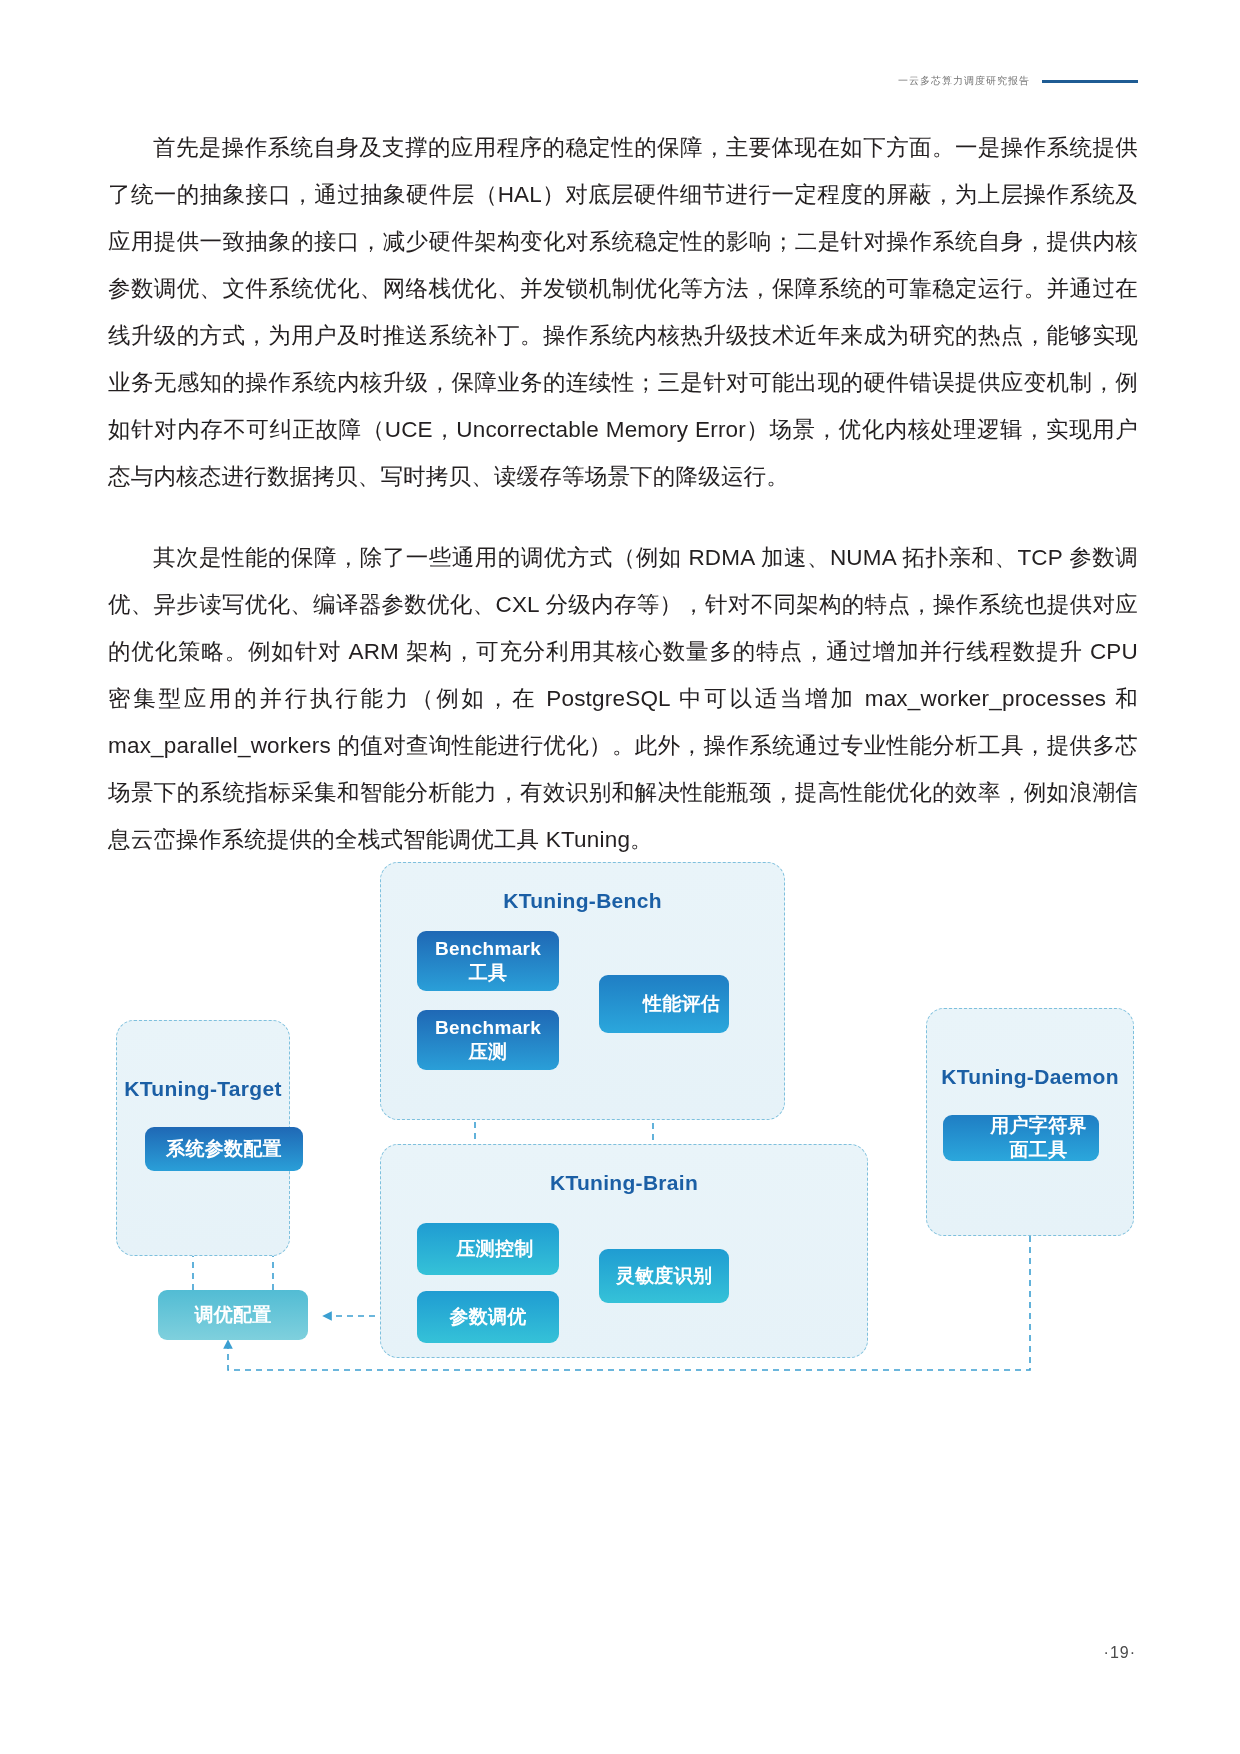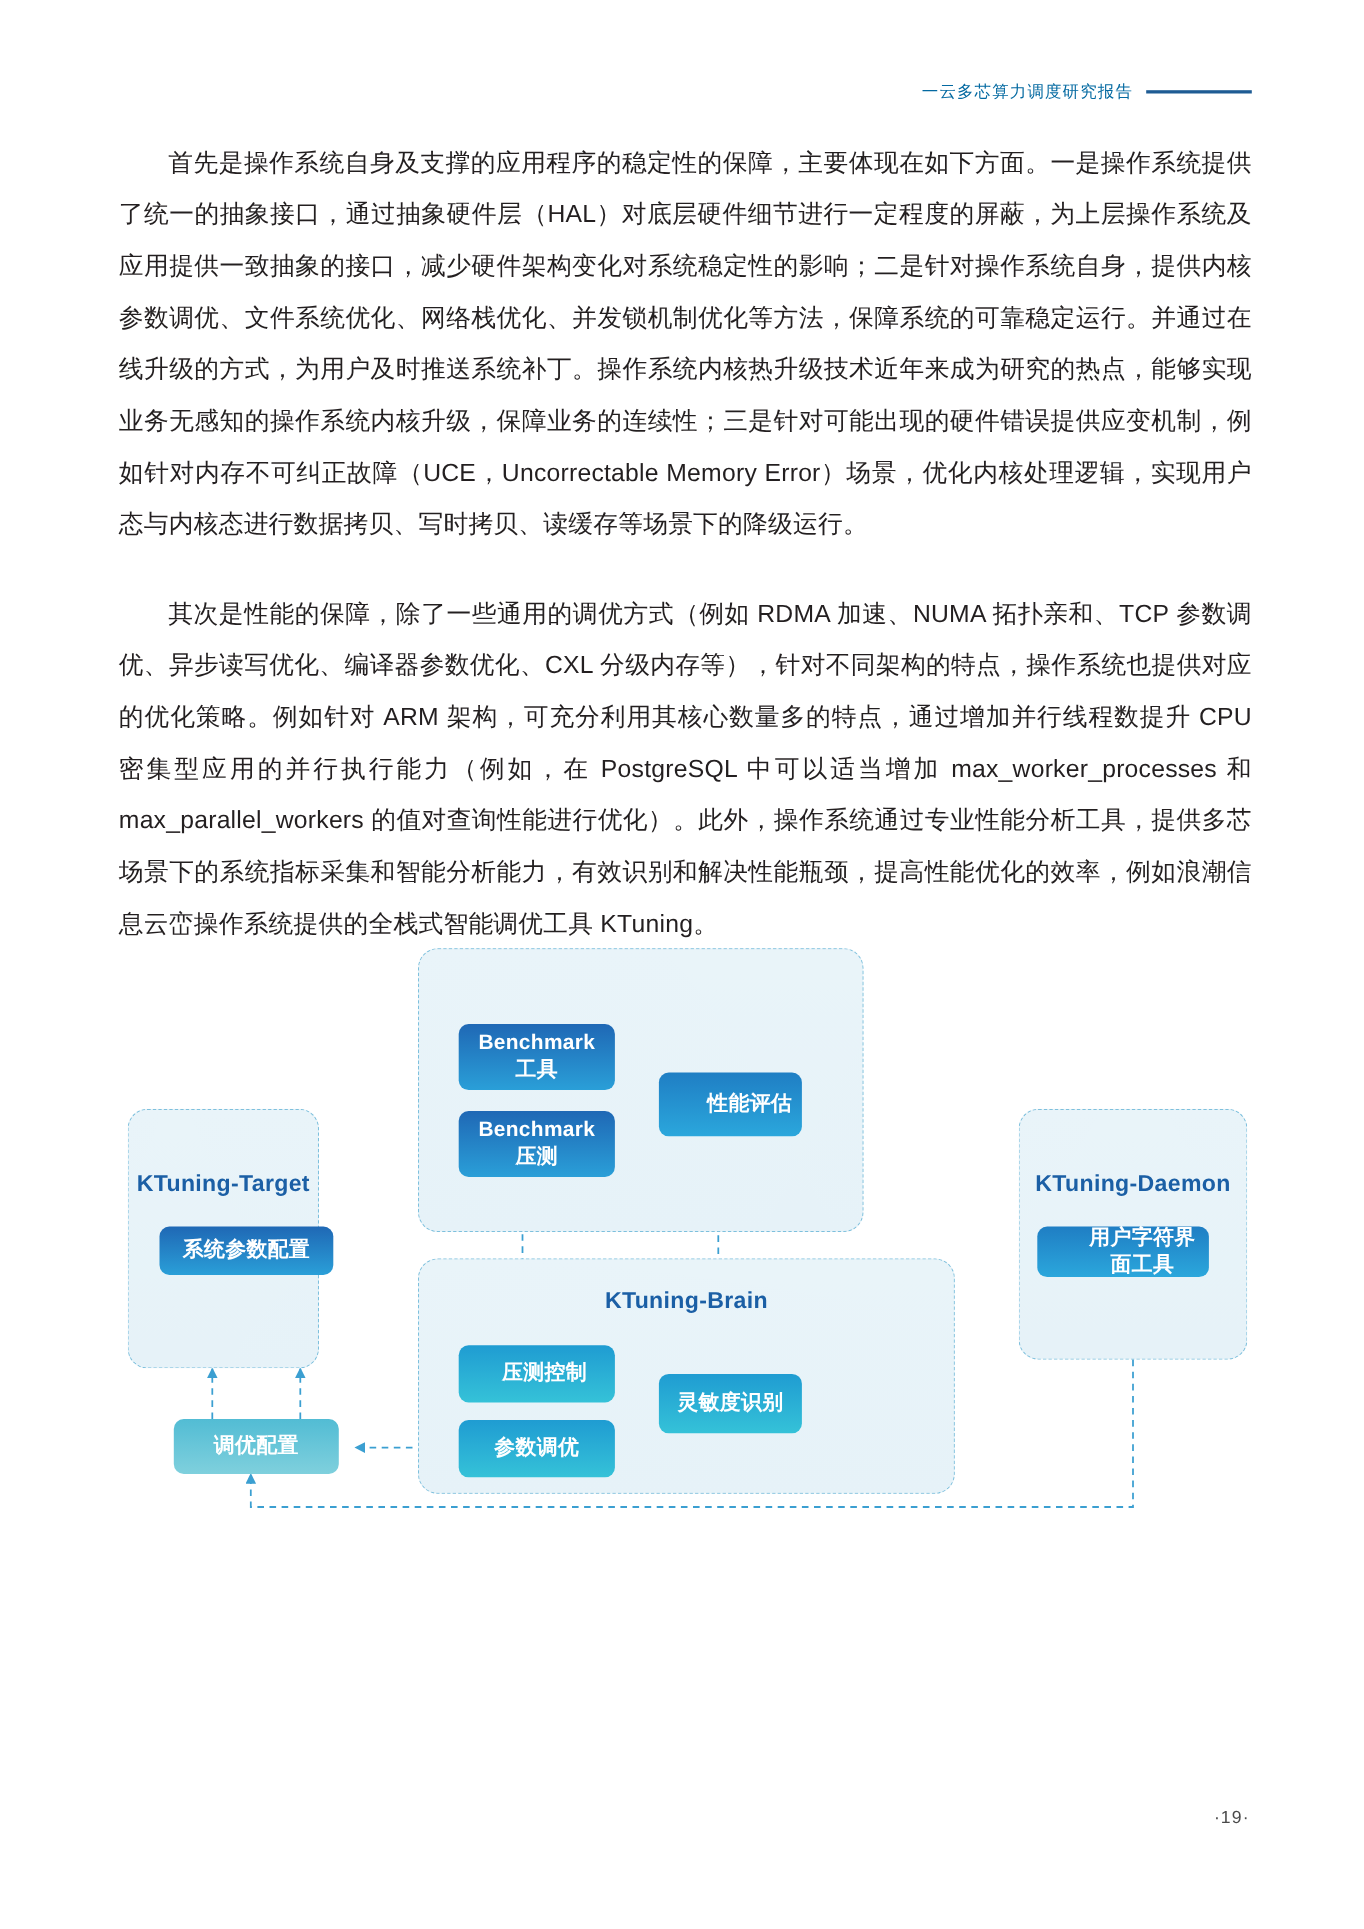--- a/index.html
+++ b/index.html
@@ -19,22 +19,22 @@
   
   .page-header {
     position: absolute;
     top: 74px;
     right: 102px;
     display: flex;
     align-items: center;
     gap: 12px;
   }
   .page-header .title {
-    font-size: 15px;
-    color: #0369a1;
+    font-size: 10px;
+    color: #737373;
     letter-spacing: 1px;
     white-space: nowrap;
   }
   .page-header .rule {
     width: 96px;
     height: 3px;
     background: #1f5c94;
   }
 
   
@@ -175,26 +175,27 @@
 
         <path d="M366,468 L215,468" marker-end="url(#arrow)"></path>
 
         <path d="M85,442 L85,396" marker-end="url(#arrow)"></path>
         <path d="M165,442 L165,396" marker-end="url(#arrow)"></path>
 
         <path d="M922,388 L922,522 L120,522 L120,492" marker-end="url(#arrow)"></path>
       </g>
     </svg>
 
-    <div class="group" style="left:8px; top:160px; width:174px; height:236px;">
+    <div class="group" style="left:8px; top:172px; width:174px; height:236px;">
       <div class="group-title" style="top:56px;">KTuning-Target</div>
       <div class="node dark" style="left:28px; top:106px; width:158px; height:44px;">系统参数配置</div>
     </div>
 
     <div class="group" style="left:272px; top:14px; width:405px; height:258px;">
+      <div class="group-title" style="top:26px;">KTuning-Bench</div>
       <div class="node dark" style="left:36px; top:68px; width:142px; height:60px; white-space:pre-line;">Benchmark
 工具</div>
       <div class="node dark" style="left:36px; top:147px; width:142px; height:60px; white-space:pre-line;">Benchmark
 压测</div>
       <div class="node mid" style="left:218px; top:112px; width:130px; height:58px;">性能评估</div>
     </div>
 
     <div class="group" style="left:272px; top:296px; width:488px; height:214px;">
       <div class="group-title" style="top:26px;">KTuning-Brain</div>
       <div class="node light" style="left:36px; top:78px; width:142px; height:52px;padding-left:20px;">压测控制</div>

